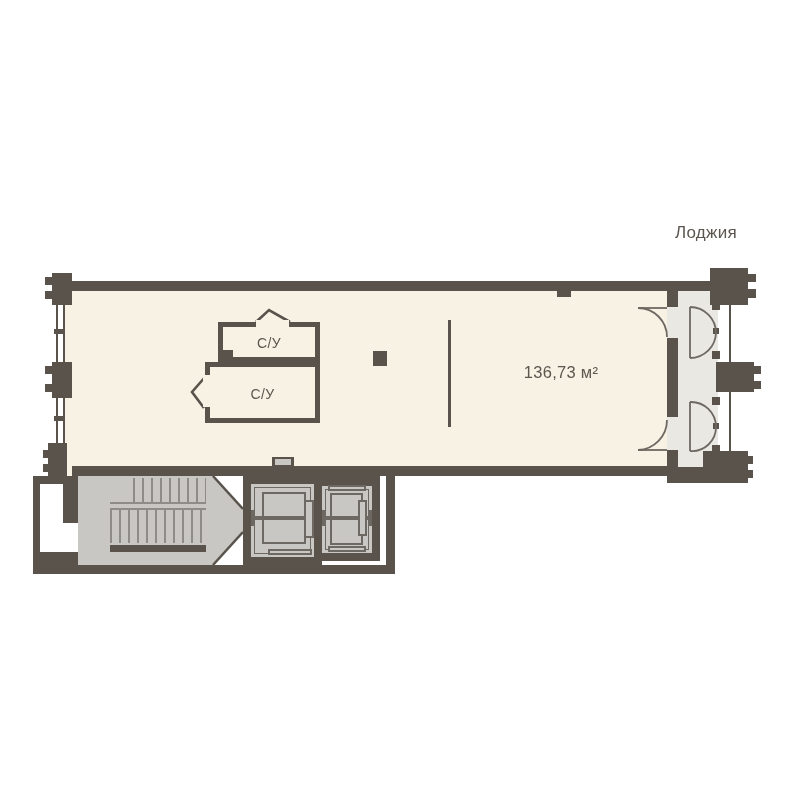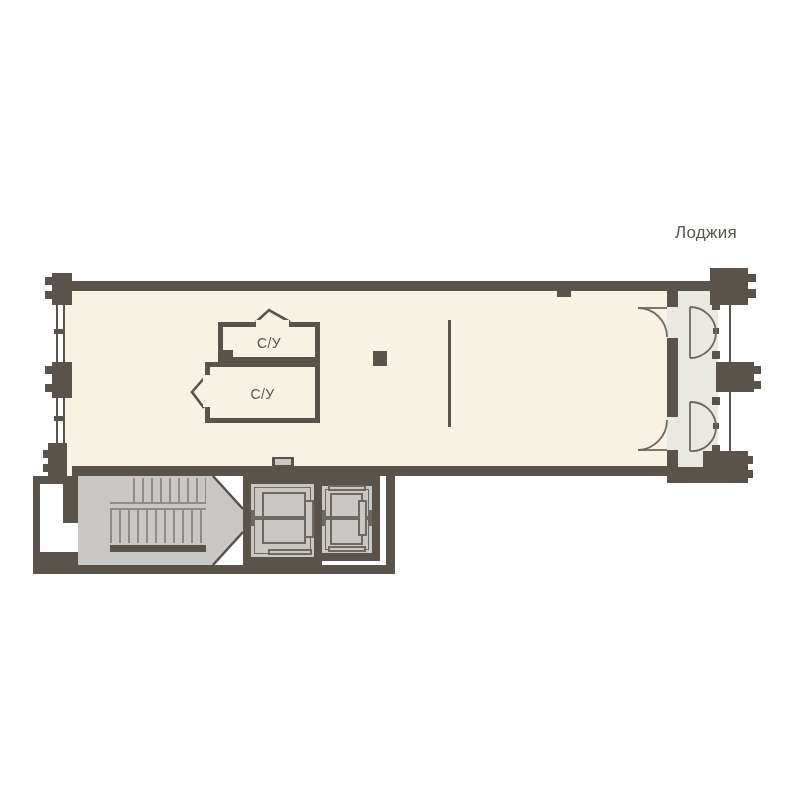--- a/index.html
+++ b/index.html
@@ -153,18 +153,19 @@
   <div class="detail-solid" style="left:369px;top:510px;width:3px;height:16px;"></div>
   <div class="detail" style="left:358px;top:500px;width:9px;height:36px;background:var(--stair-fill);"></div>
   <div class="detail" style="left:328px;top:485px;width:38px;height:6px;background:var(--stair-fill);"></div>
   <div class="detail" style="left:328px;top:546px;width:38px;height:6px;background:var(--stair-fill);"></div>
 
   <div class="label loggia-label">
     <div>Лоджия</div>
   </div>
 
   <div class="label main-label">
+    <div class="area">136,73 м²</div>
   </div>
 
   <div class="su-label" style="left:218px;top:335px;width:102px;">С/У</div>
   <div class="su-label" style="left:205px;top:386px;width:115px;">С/У</div>
 
 </div>
 
 </body></html>

